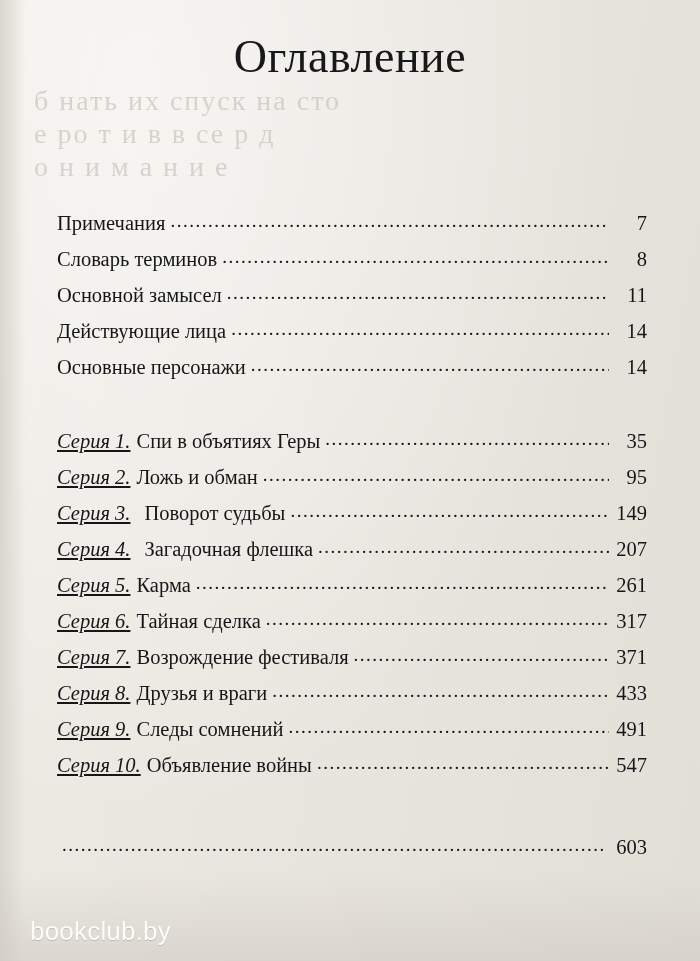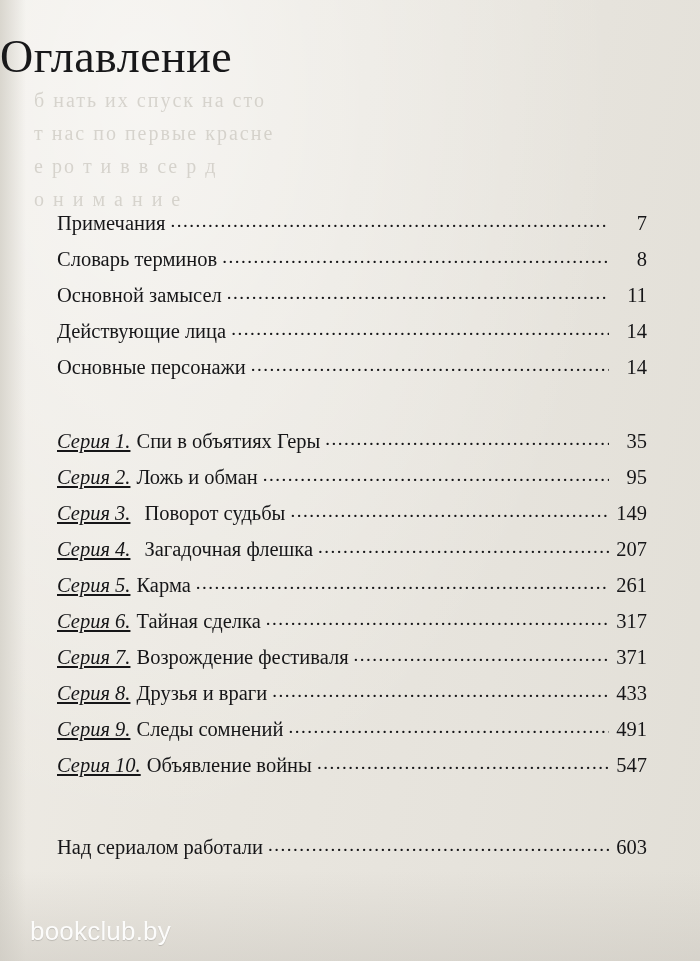--- a/index.html
+++ b/index.html
@@ -40,35 +40,35 @@
   }
 
   
   .ghost {
     position: absolute;
     left: 34px;
     top: 84px;
     width: 620px;
     color: #bdb9b0;
     opacity: .55;
-    font-size: 20px;
+    font-size: 28px;
     line-height: 33px;
     letter-spacing: 2px;
     font-family: "Liberation Serif", serif;
     filter: blur(0.7px);
     user-select: none;
     pointer-events: none;
   }
   .ghost div { white-space: nowrap; }
 
   .title {
     position: absolute;
     left: 0; top: 30px;
     width: 700px;
-    text-align: left;
+    text-align: center;
     font-size: 46px;
     color: #18181a;
     letter-spacing: 0.5px;
     font-family: "Liberation Serif", serif;
   }
 
   .toc {
     position: absolute;
     left: 57px;
     top: 205px;
@@ -118,21 +118,20 @@
   }
 </style>
 </head>
 <body>
 
 <div class="page">
   <div class="gutter"></div>
 
   <div class="ghost">
     <div>б  нать  их   спуск  на  сто</div>
-    <div>т  нас  по   первые  красне</div>
     <div>е  ро  т  и  в   в  се  р  д</div>
     <div>о  н  и  м  а  н  и  е</div>
   </div>
 
   <div class="title">Оглавление</div>
 
   <div class="toc">
 
     <div class="group-front">
       <div class="entry">
@@ -224,21 +223,20 @@
         <span class="label" style="margin-left:6px">Объявление войны</span>
         <span class="dots">.......................................................................................</span>
         <span class="page-num">547</span>
       </div>
     </div>
 
     <div class="spacer-2"></div>
 
     <div class="group-back">
       <div class="entry">
-        <span class="label">Над сериалом работали</span>
         <span class="dots">.......................................................................................</span>
         <span class="page-num">603</span>
       </div>
     </div>
 
   </div>
 
   <div class="bottom-shade"></div>
   <div class="watermark">bookclub.by</div>
 </div>

